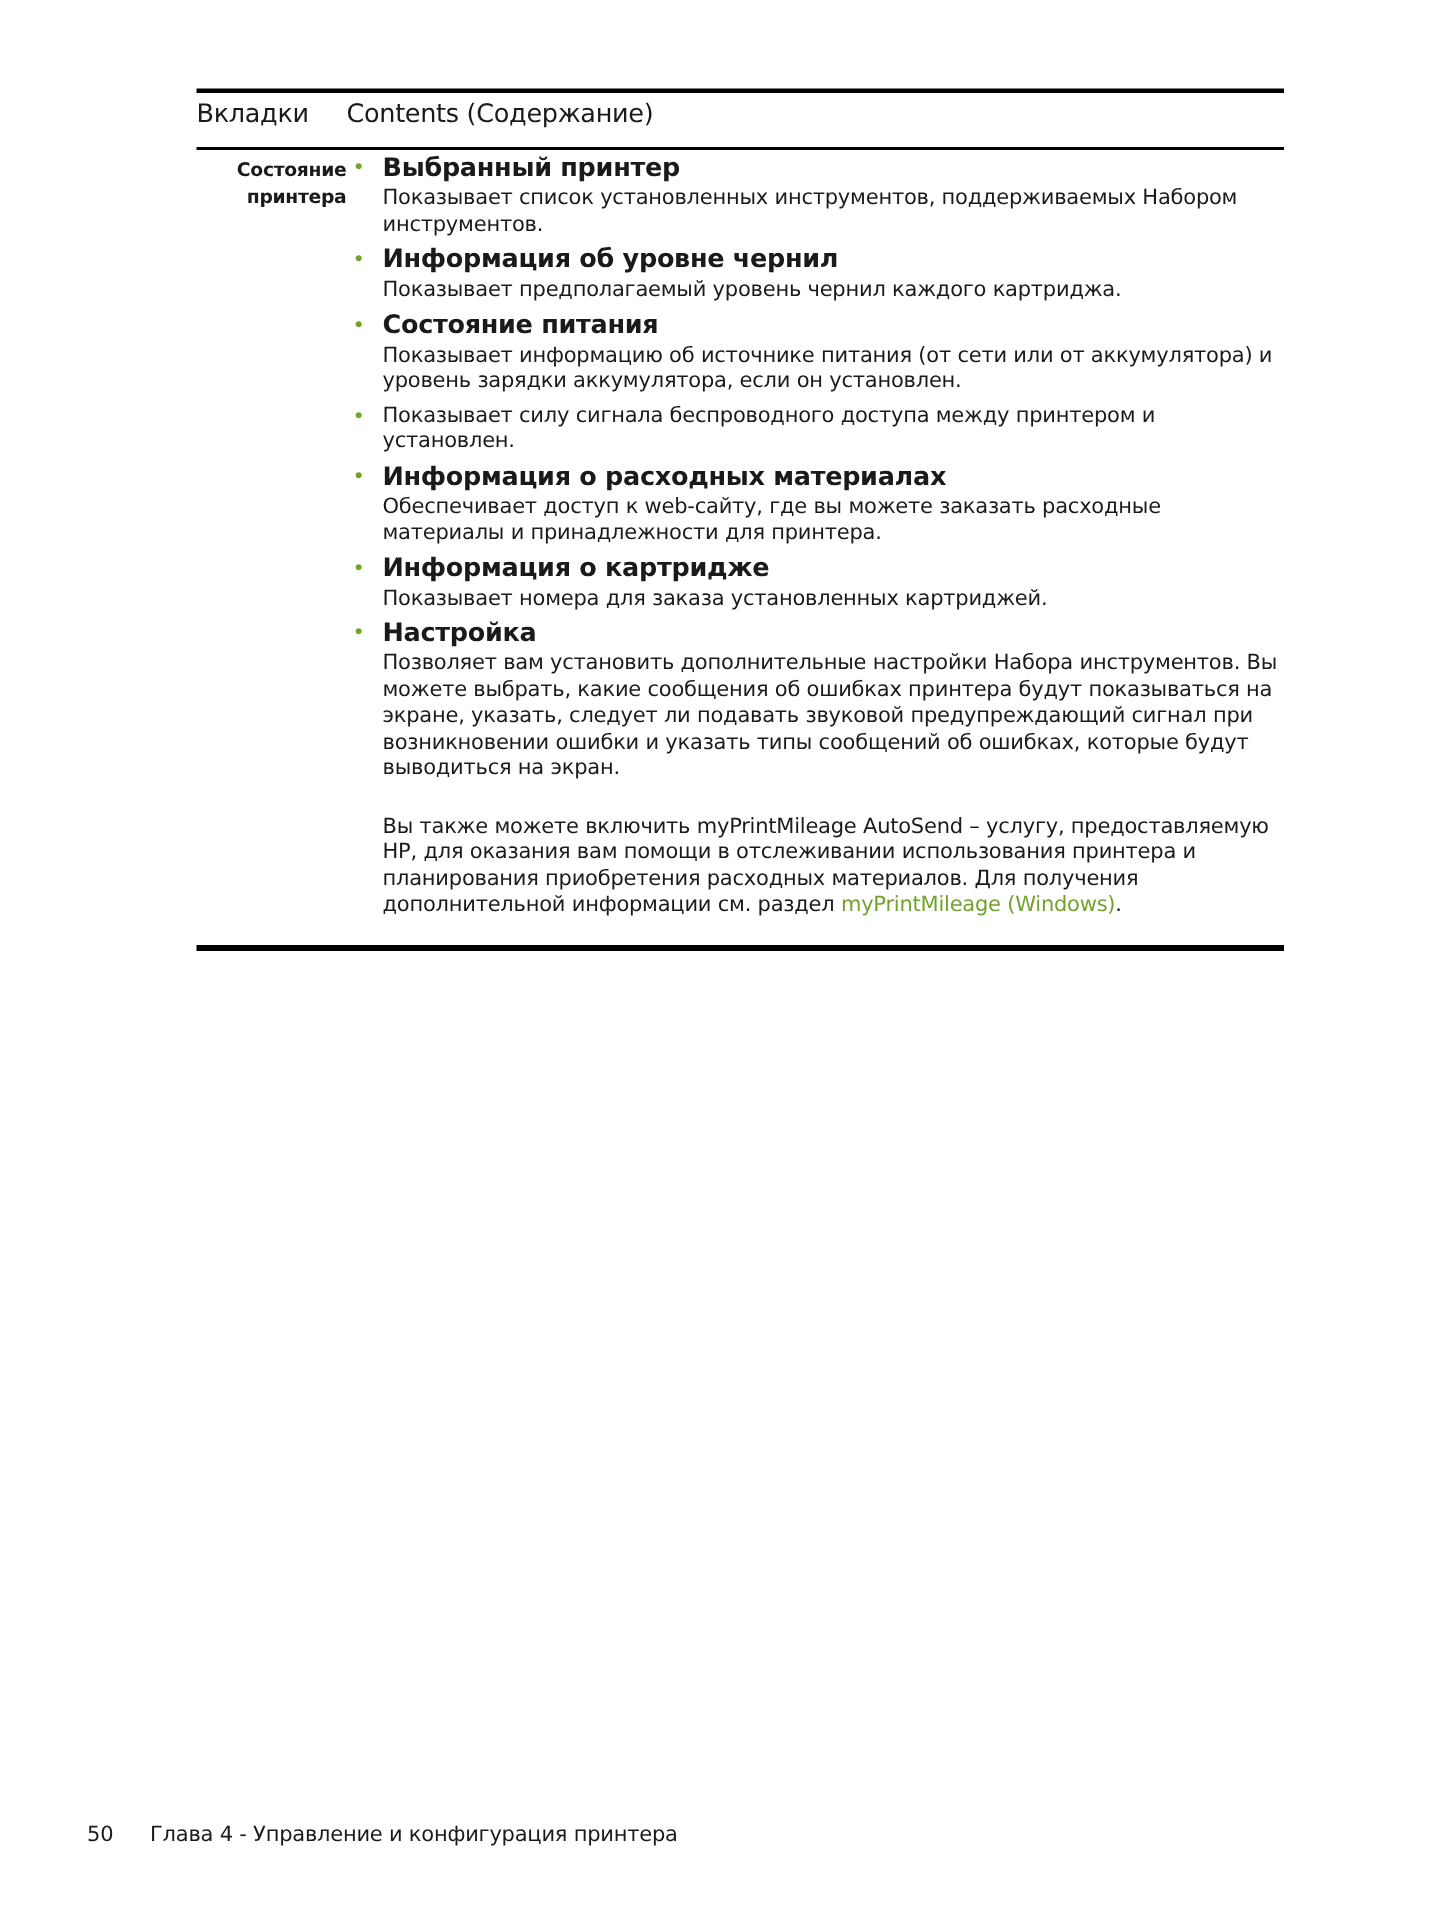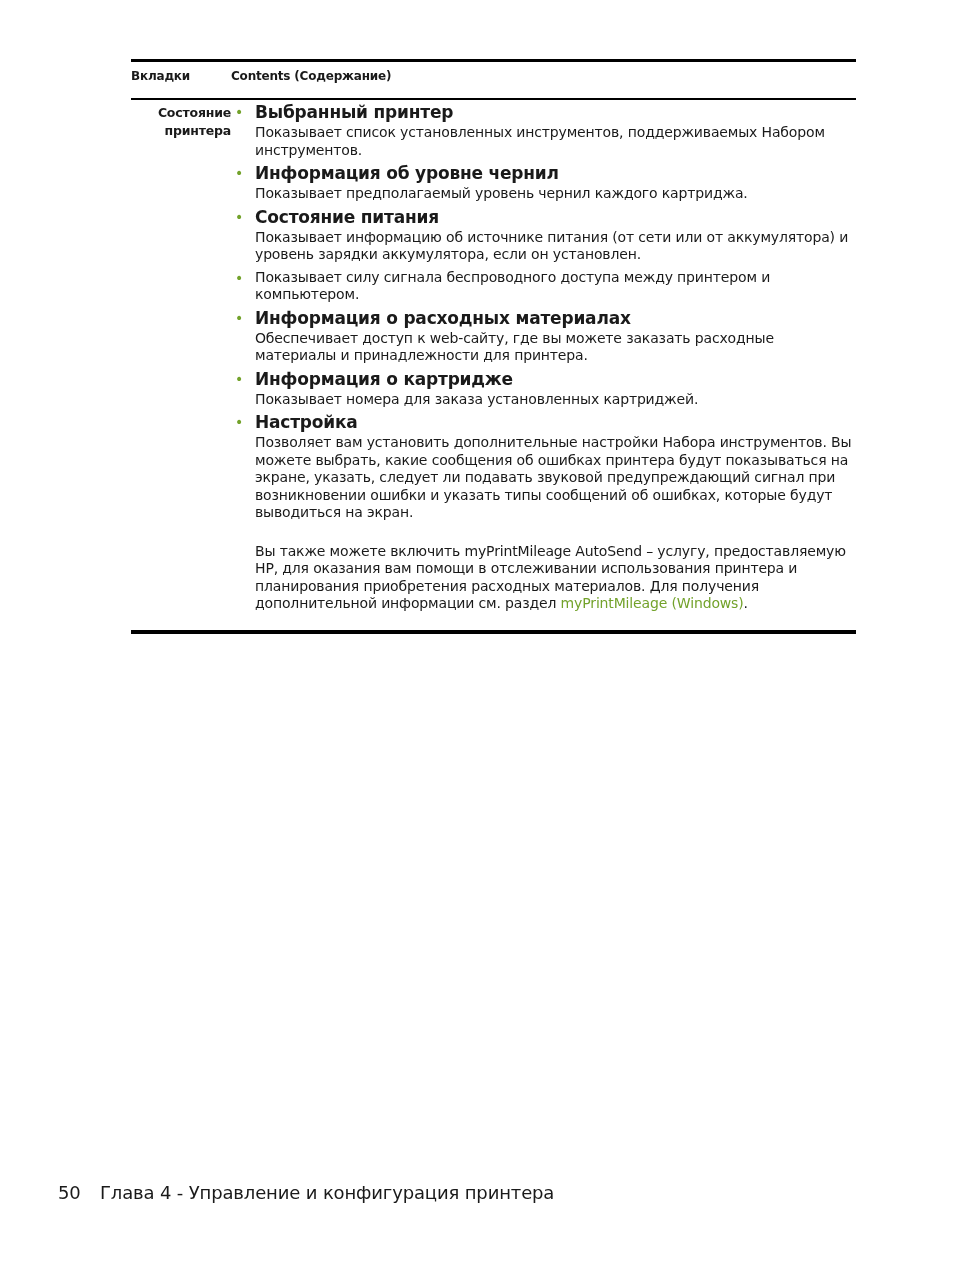--- a/index.html
+++ b/index.html
@@ -34,22 +34,22 @@
     }
     .col-tab {
       width: 100px;
       flex: 0 0 100px;
     }
     .col-content {
       flex: 1;
     }
     .header-row .col-tab,
     .header-row .col-content {
-      font-weight: bold;
-      font-size: 12px;
+      font-weight: normal;
+      font-size: 17px;
       line-height: 16px;
       letter-spacing: -0.2px;
     }
     .rule-header {
       height: 2px;
       background: #000;
     }
     .body-row {
       display: flex;
       padding-top: 3px;
@@ -100,22 +100,22 @@
       color: #73a22b;
       text-decoration: none;
     }
     .rule-bottom {
       height: 4px;
       background: #000;
     }
     .footer {
       position: absolute;
       left: 58px;
-      top: 1184px;
-      font-size: 18px;
+      top: 1214px;
+      font-size: 14px;
       line-height: 18px;
       letter-spacing: -0.15px;
     }
     .page-number {
       display: inline-block;
       width: 42px;
     }
   </style>
 </head>
 <body>
@@ -148,21 +148,21 @@
         </li>
 
         <li class="item">
           <span class="bullet">•</span>
           <div class="item-title">Состояние питания</div>
           <p class="item-desc">Показывает информацию об источнике питания (от сети или от аккумулятора) и уровень зарядки аккумулятора, если он установлен.</p>
         </li>
 
         <li class="item">
           <span class="bullet">•</span>
-          <p class="item-desc">Показывает силу сигнала беспроводного доступа между принтером и компьютером.</p>
+          <p class="item-desc">Показывает силу сигнала беспроводного доступа между принтером и установлен.</p>
         </li>
 
         <li class="item">
           <span class="bullet">•</span>
           <div class="item-title">Информация о расходных материалах</div>
           <p class="item-desc">Обеспечивает доступ к web-сайту, где вы можете заказать расходные материалы и принадлежности для принтера.</p>
         </li>
 
         <li class="item">
           <span class="bullet">•</span>

